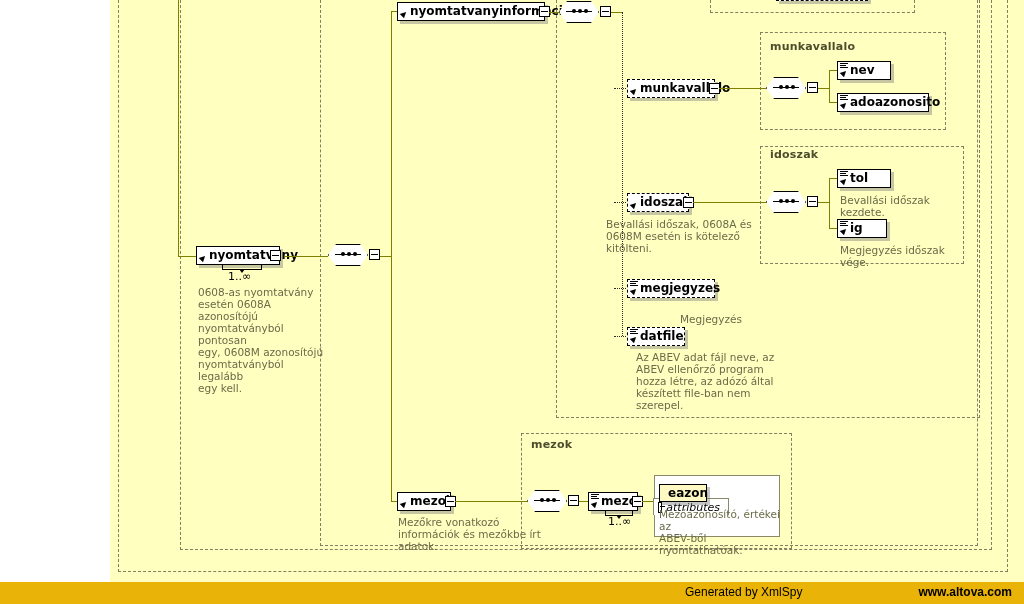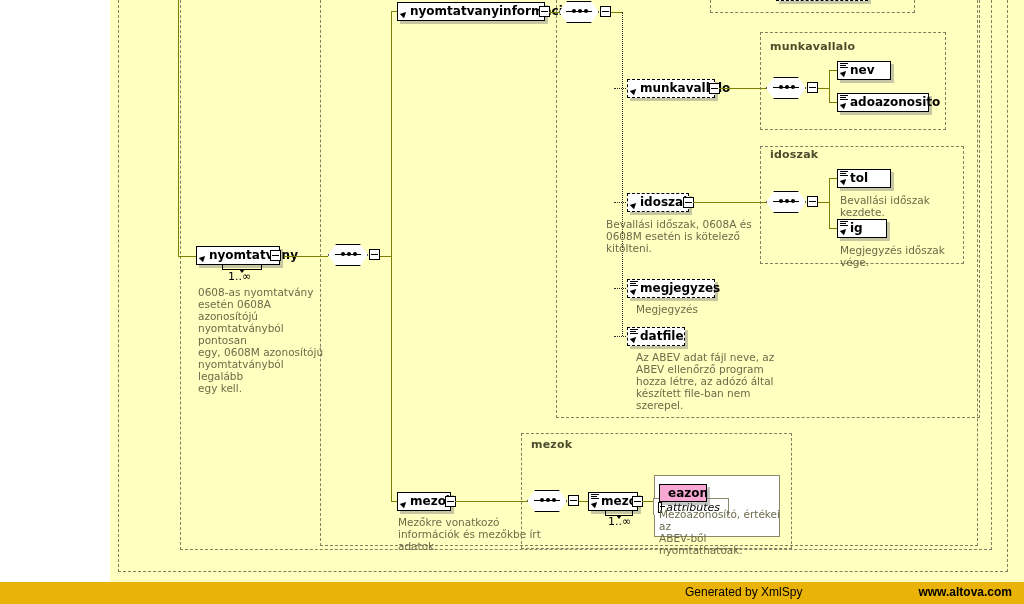--- a/index.html
+++ b/index.html
@@ -76,21 +76,21 @@
   .anno{position:absolute;font-size:10.5px;line-height:12px;color:#6b6b4a;
         white-space:pre-line;font-family:"DejaVu Sans","Liberation Sans",sans-serif;}
 
   
   .attrs{position:absolute;background:#ffffff;border:1px solid #8a8a6a;box-sizing:border-box;}
   .attrs-tab{position:absolute;left:-1px;top:-1px;height:17px;background:#ffffff;
      border:1px solid #8a8a6a;box-sizing:border-box;display:flex;align-items:center;
      padding:0 8px 0 4px;font-size:11px;font-style:italic;color:#000;border-bottom:none;}
   .attrs-tab .mini{width:9px;height:9px;border:1px solid #000;margin-right:4px;position:relative;background:#fff;}
   .attrs-tab .mini:before{content:"";position:absolute;left:1px;top:3px;width:5px;height:1px;background:#000;}
-  .attr-chip{position:absolute;background:#f9a8d4;border:1px solid #000;box-sizing:border-box;
+  .attr-chip{position:absolute;background:#fef9c3;border:1px solid #000;box-sizing:border-box;
      height:18px;display:flex;align-items:center;padding:0 8px;font-size:12px;font-weight:bold;
      box-shadow:3px 3px 0 0 rgba(128,128,128,.45);}
 
   
   .footer{position:absolute;bottom:0;left:0;width:1024px;height:22px;background:#eab308;}
   .footer span{position:absolute;font-size:12px;color:#000;
      font-family:"Liberation Sans","DejaVu Sans",sans-serif;}
   .footer .gen{left:685px;top:3px;}
   .footer .url{right:12px;top:3px;font-weight:bold;}
 </style>
@@ -270,21 +270,21 @@
 
   <div class="node opt" style="left:627px;top:279px;width:88px;">
     <span class="lines">
         <i></i>
         <i></i>
         <i></i>
       </span>
     <span class="arw"></span>
     <span class="txt">megjegyzes</span>
   </div>
-  <div class="anno" style="left:636px;top:303px;width:150px;">Megjegyzés</div>
+  <div class="anno" style="left:636px;top:313px;width:150px;text-align:center;">Megjegyzés</div>
 
   <div class="node opt" style="left:627px;top:327px;width:58px;">
     <span class="lines">
         <i></i>
         <i></i>
         <i></i>
       </span>
     <span class="arw"></span>
     <span class="txt">datfile</span>
   </div>

